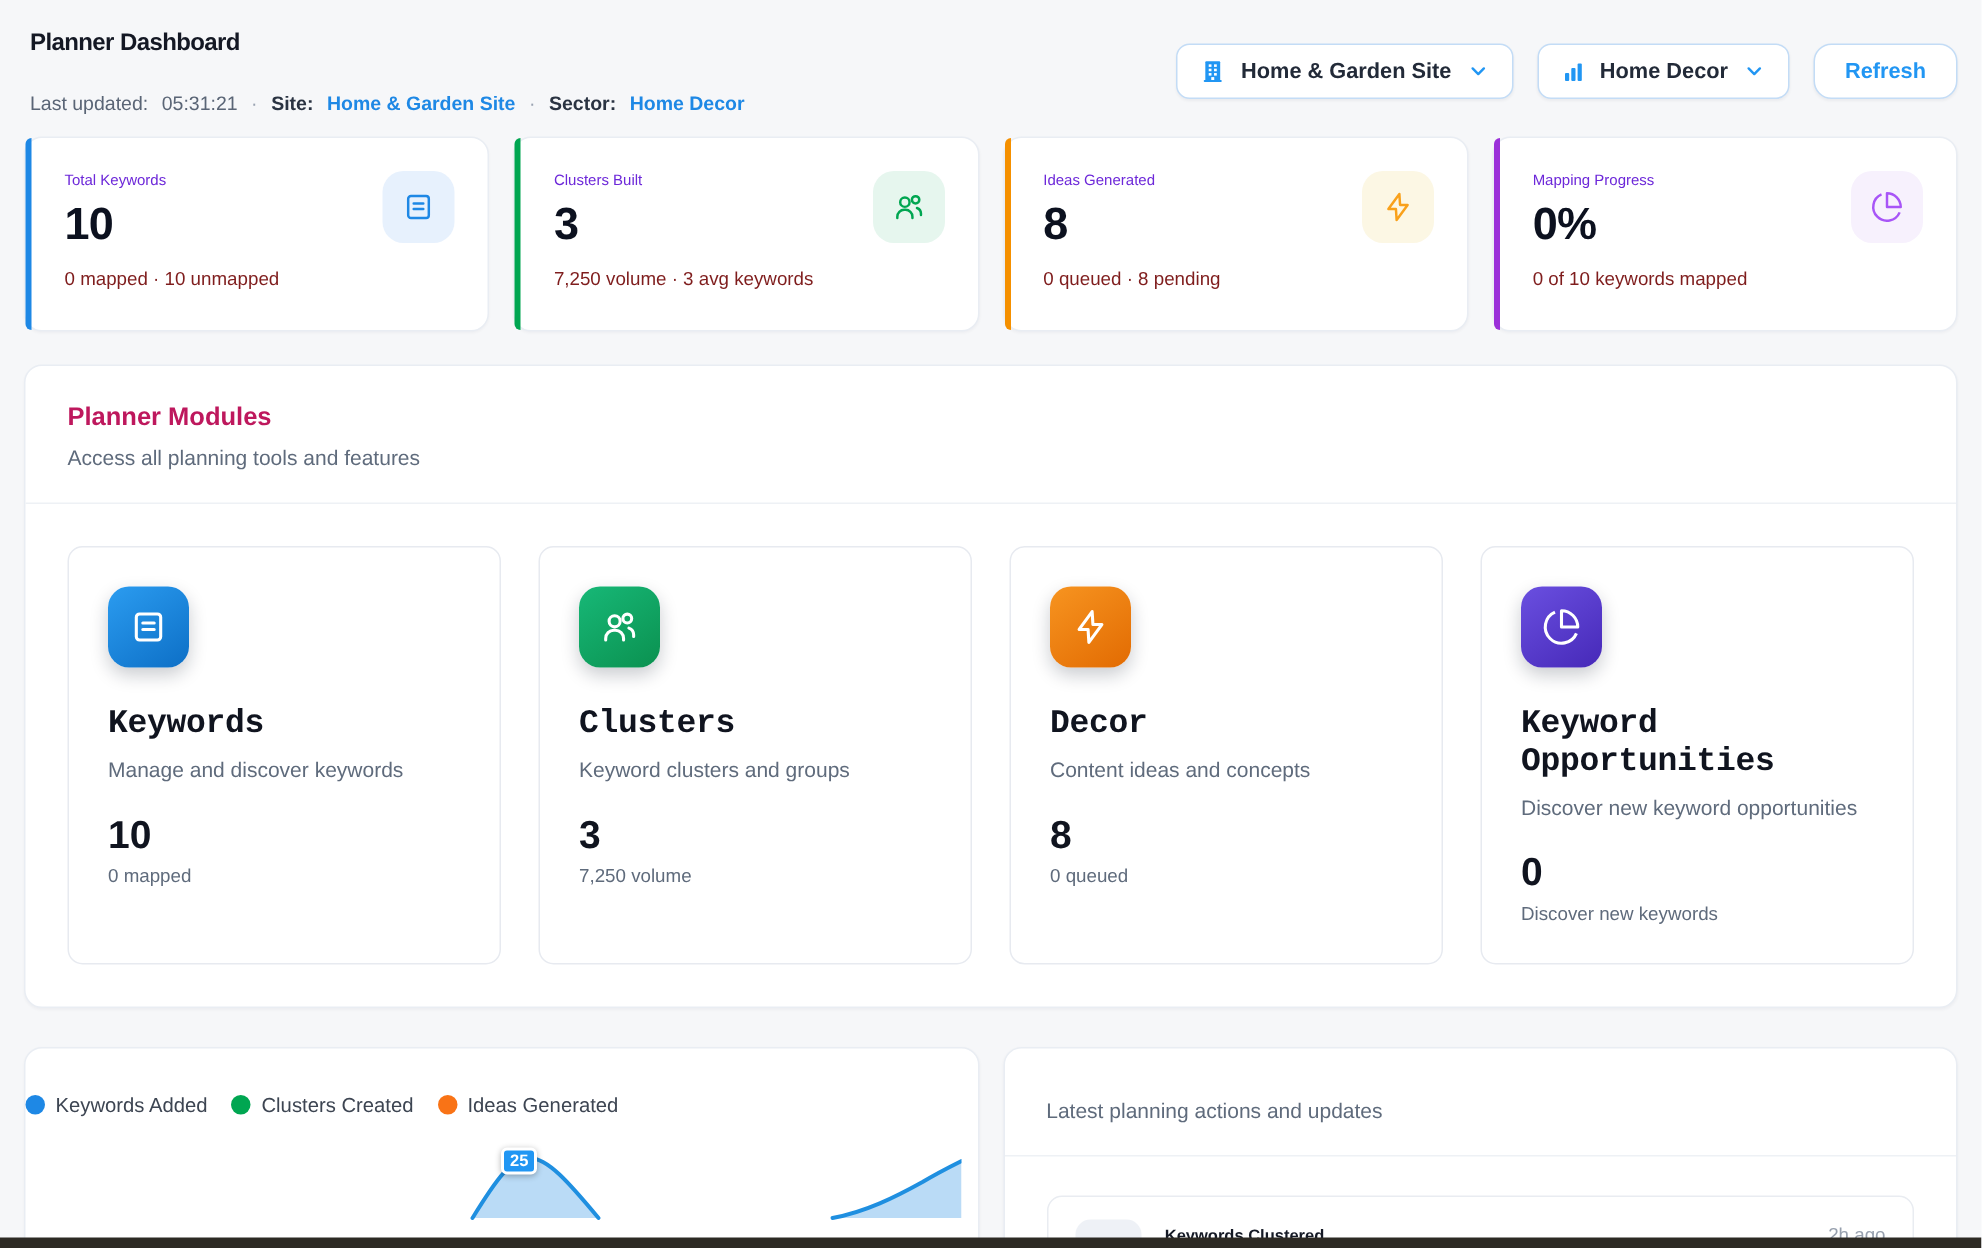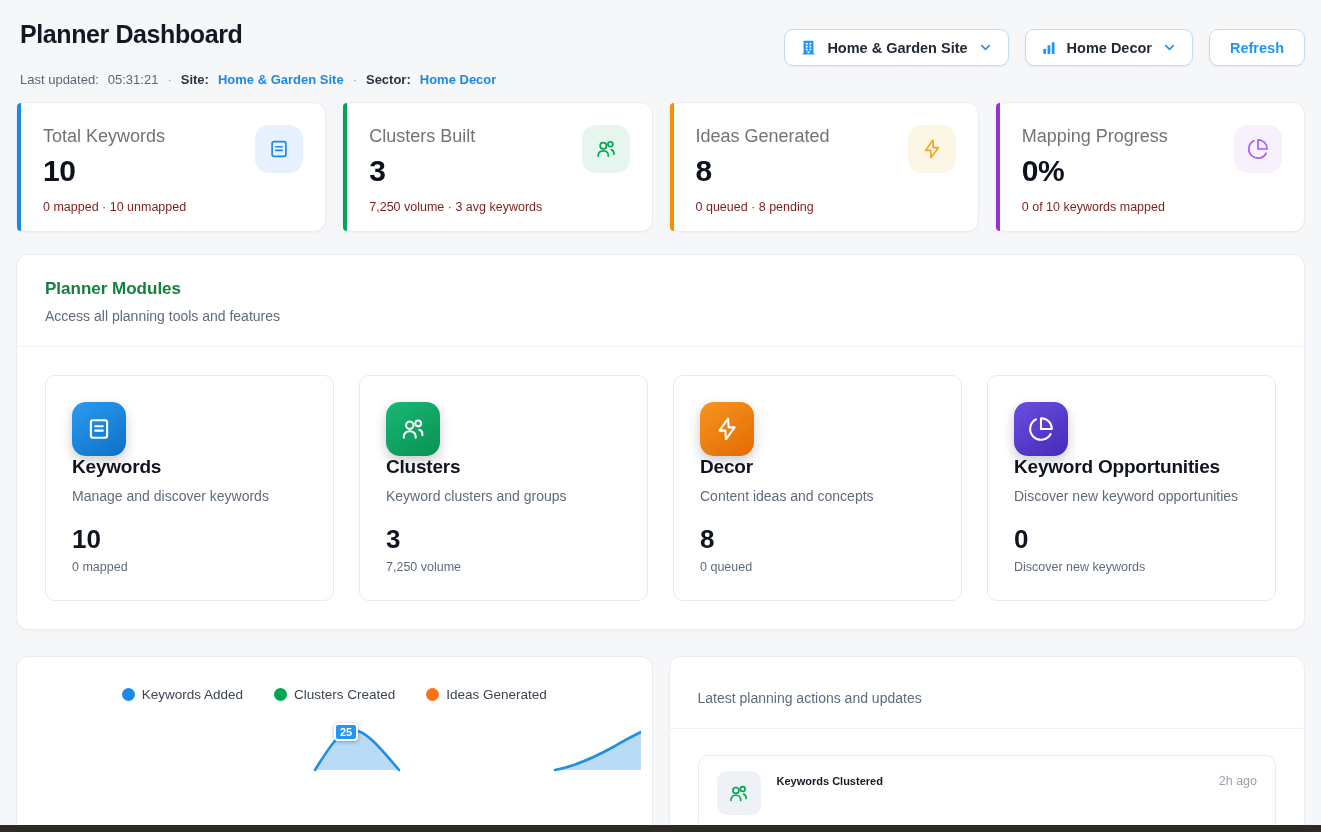--- a/index.html
+++ b/index.html
@@ -7,80 +7,80 @@
   body {
     width:1321px; height:832px; position:relative;
     background:#f6f7f9;
     font-family:"Liberation Sans", sans-serif;
     color:#1a2030;
   }
   svg { display:block; }
 
   
   .topbar { display:flex; justify-content:space-between; align-items:flex-start; padding:20px 16px 0 20px; }
-  .page-title { font-size:25px; font-weight:800; color:#141824; letter-spacing:-0.4px; }
+  .page-title { font-size:16px; font-weight:800; color:#141824; letter-spacing:-0.4px; }
   .meta { display:flex; align-items:flex-end; gap:9px; margin-top:23px; font-size:13px; color:#5a6576; }
   .meta .strong { color:#2a3342; font-weight:700; }
   .meta .link { color:#1e88e5; font-weight:600; text-decoration:none; cursor:pointer; }
   .meta .dot { color:#9aa3b2; }
   .controls { display:flex; gap:16px; margin-top:9px; }
   .btn {
     height:37px; background:#fff; border:1px solid #c3dcf6; border-radius:9px;
     display:inline-flex; align-items:center; gap:10px; padding:0 15px;
     font-family:inherit; font-size:14.5px; font-weight:700; color:#222a38; cursor:pointer;
     box-shadow:0 1px 2px rgba(16,24,40,.05);
   }
   .btn .lead-ic { color:#2196f3; }
   .btn .chev { color:#2196f3; }
-  .btn-refresh { color:#2196f3; padding:0 20px; }
+  .btn-refresh { color:#2196f3; padding:0 20px;border-radius:12px; }
 
   
   .stats { display:grid; grid-template-columns:repeat(4,1fr); gap:16px; margin:15px 16px 0; height:130px; }
   .stat-card {
     position:relative; background:#fff; border:1px solid #e9edf3; border-radius:12px;
     padding:23px 22px 0 26px; box-shadow:0 1px 2px rgba(16,24,40,.04);
   }
   .accent { position:absolute; left:0; top:0; bottom:0; width:4px; border-radius:12px 0 0 12px; }
   .acc-blue { background:#1e88e5; } .acc-green { background:#00a651; }
   .acc-orange { background:#f59000; } .acc-purple { background:#9b30d9; }
-  .stat-label { font-size:18px; font-weight:500; color:#737373; }
+  .stat-label { font-size:10px; font-weight:500; color:#6d28d9; }
   .stat-value { font-size:30px; font-weight:800; color:#0c111f; margin-top:7px; letter-spacing:-0.5px; }
   .stat-sub { font-size:12.5px; color:#7f1d1d; margin-top:12px; }
   .chip { position:absolute; top:22px; right:22px; width:48px; height:48px; border-radius:14px; display:flex; align-items:center; justify-content:center; }
   .chip svg { width:22px; height:22px; }
   .c-blue { background:#e7f1fd; color:#1e88e5; }
   .c-green { background:#e6f6ee; color:#00a651; }
   .c-amber { background:#fcf7e4; color:#f9a11b; }
   .c-purple { background:#f7f1fd; color:#a855f7; }
 
   
   .panel { background:#fff; border:1px solid #e9edf3; border-radius:12px; box-shadow:0 1px 2px rgba(16,24,40,.04); }
   .panel-head { padding:24px 28px 22px; border-bottom:1px solid #eef1f5; }
-  .panel-title { font-size:17px; font-weight:700; color:#15803d; }
+  .panel-title { font-size:17px; font-weight:700; color:#be185d; }
   .panel-sub { font-size:14px; color:#5f6b7c; margin-top:9px; }
 
   .modules-panel { margin:22px 16px 0; }
   .modules-grid { display:grid; grid-template-columns:repeat(4,1fr); gap:25px; padding:28px; }
   .module-card { border:1px solid #e7eaf0; border-radius:10px; padding:26px; background:#fff; cursor:pointer; }
   .module-icon { width:54px; height:54px; border-radius:14px; color:#fff; display:flex; align-items:center; justify-content:center; box-shadow:0 5px 12px rgba(15,23,42,.22); }
   .module-icon svg { width:26px; height:26px; }
   .mi-blue { background:linear-gradient(145deg,#2b9cf0,#0d6fc6); }
   .mi-green { background:linear-gradient(145deg,#17b877,#0b9150); }
   .mi-orange { background:linear-gradient(145deg,#f79420,#e26b02); }
   .mi-purple { background:linear-gradient(145deg,#6a4fe0,#4629b8); }
-  .module-title { font-size:19px; font-weight:800; color:#10141f; letter-spacing:-0.2px; }
+  .module-title { font-size:22px; font-weight:800; color:#10141f; margin-top:25px; letter-spacing:-0.2px;font-family:Liberation Mono, monospace; }
   .module-desc { font-size:14px; color:#5f6b7c; margin-top:10px; }
   .module-value { font-size:26px; font-weight:800; color:#10141f; margin-top:20px; }
   .module-sub { font-size:12.5px; color:#5f6b7c; margin-top:5px; }
 
   
   .bottom-row { display:grid; grid-template-columns:1fr 1fr; gap:16px; margin:26px 16px 0; }
   .bottom-row .panel { height:420px; }
 
-  .legend { display:flex; justify-content:center; align-items:center; gap:31px; margin-top:30px; font-size:13.5px; color:#3d4552; }
+  .legend { display:flex; justify-content:flex-start; align-items:center; gap:16px; margin-top:30px; font-size:13.5px; color:#3d4552; }
   .legend-item { display:flex; align-items:center; cursor:pointer; }
   .lg-dot { width:13px; height:13px; border-radius:50%; margin-right:7px; }
   .lg-blue { background:#1e88e5; } .lg-green { background:#00a651; } .lg-orange { background:#f97316; }
 
   .chart { position:relative; height:180px; margin-top:8px; }
   .curves { position:absolute; left:68px; top:0; width:556px; height:90px; }
   .pt-badge {
     position:absolute; background:#2196f3; color:#fff; font-size:11px; font-weight:700;
     border:2px solid #fff; border-radius:4px; padding:0 4px; height:18px; line-height:14px;
     box-shadow:0 1px 4px rgba(0,0,0,.3);

